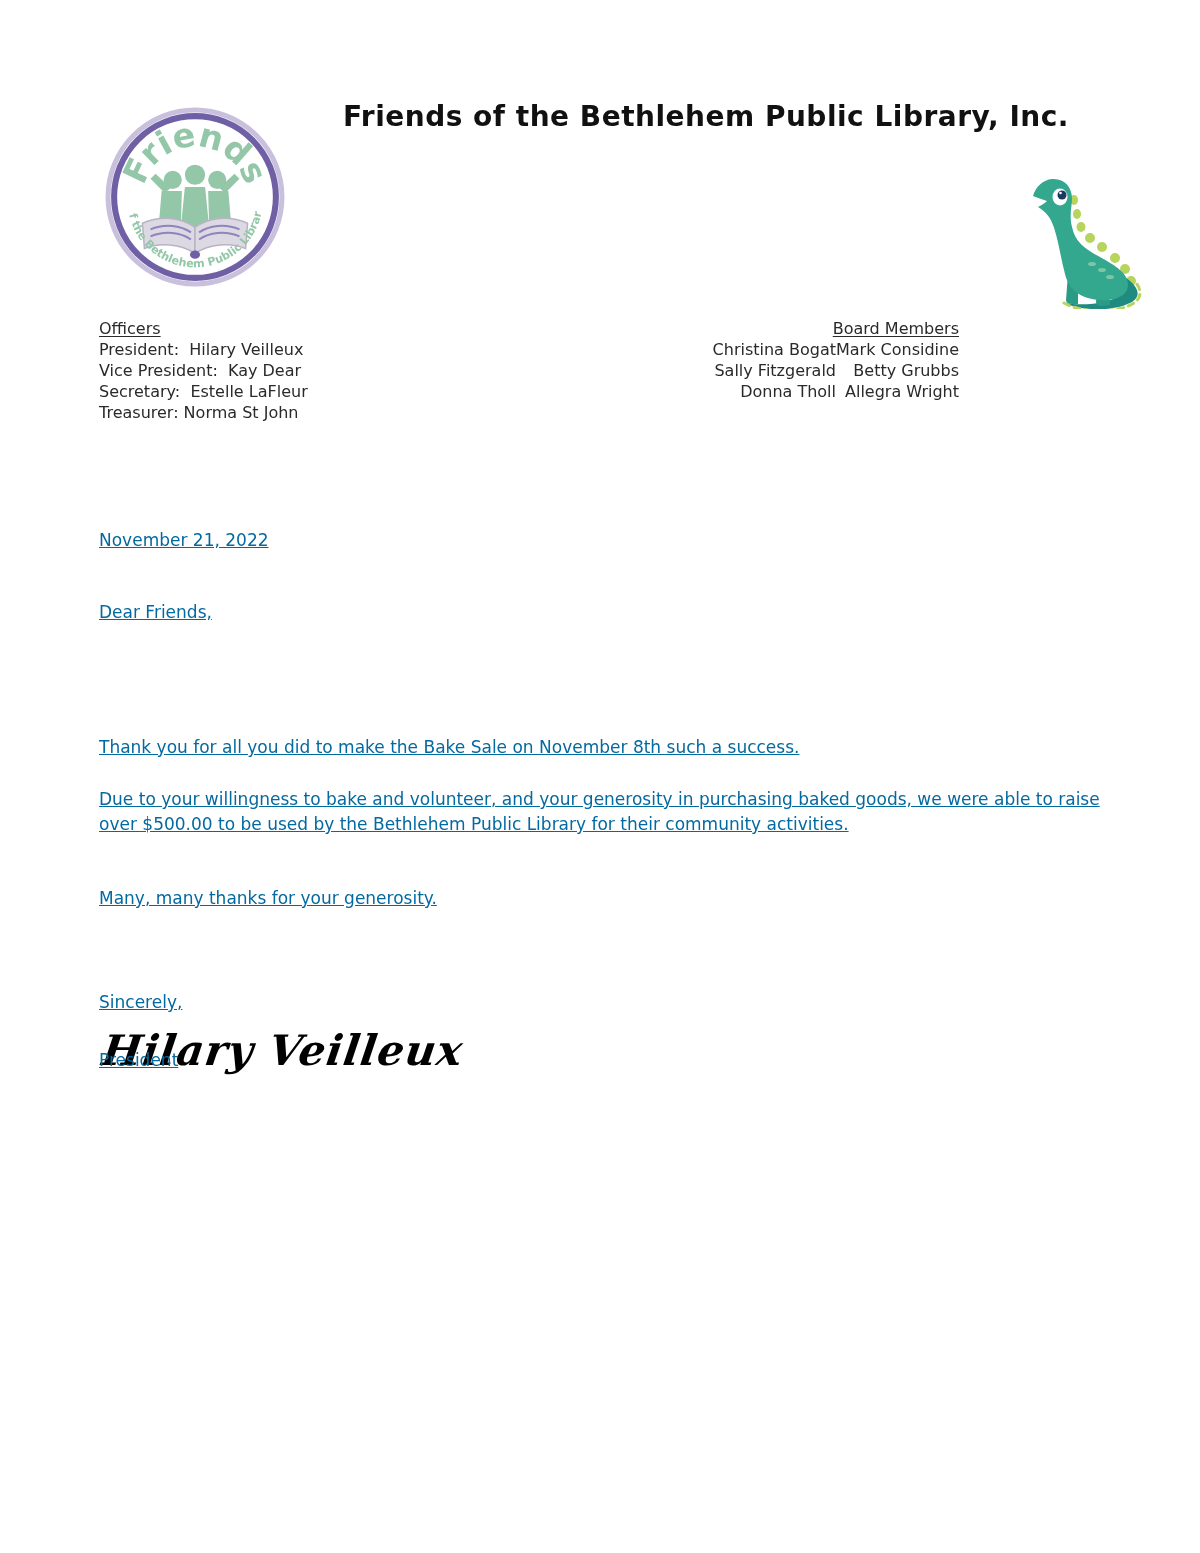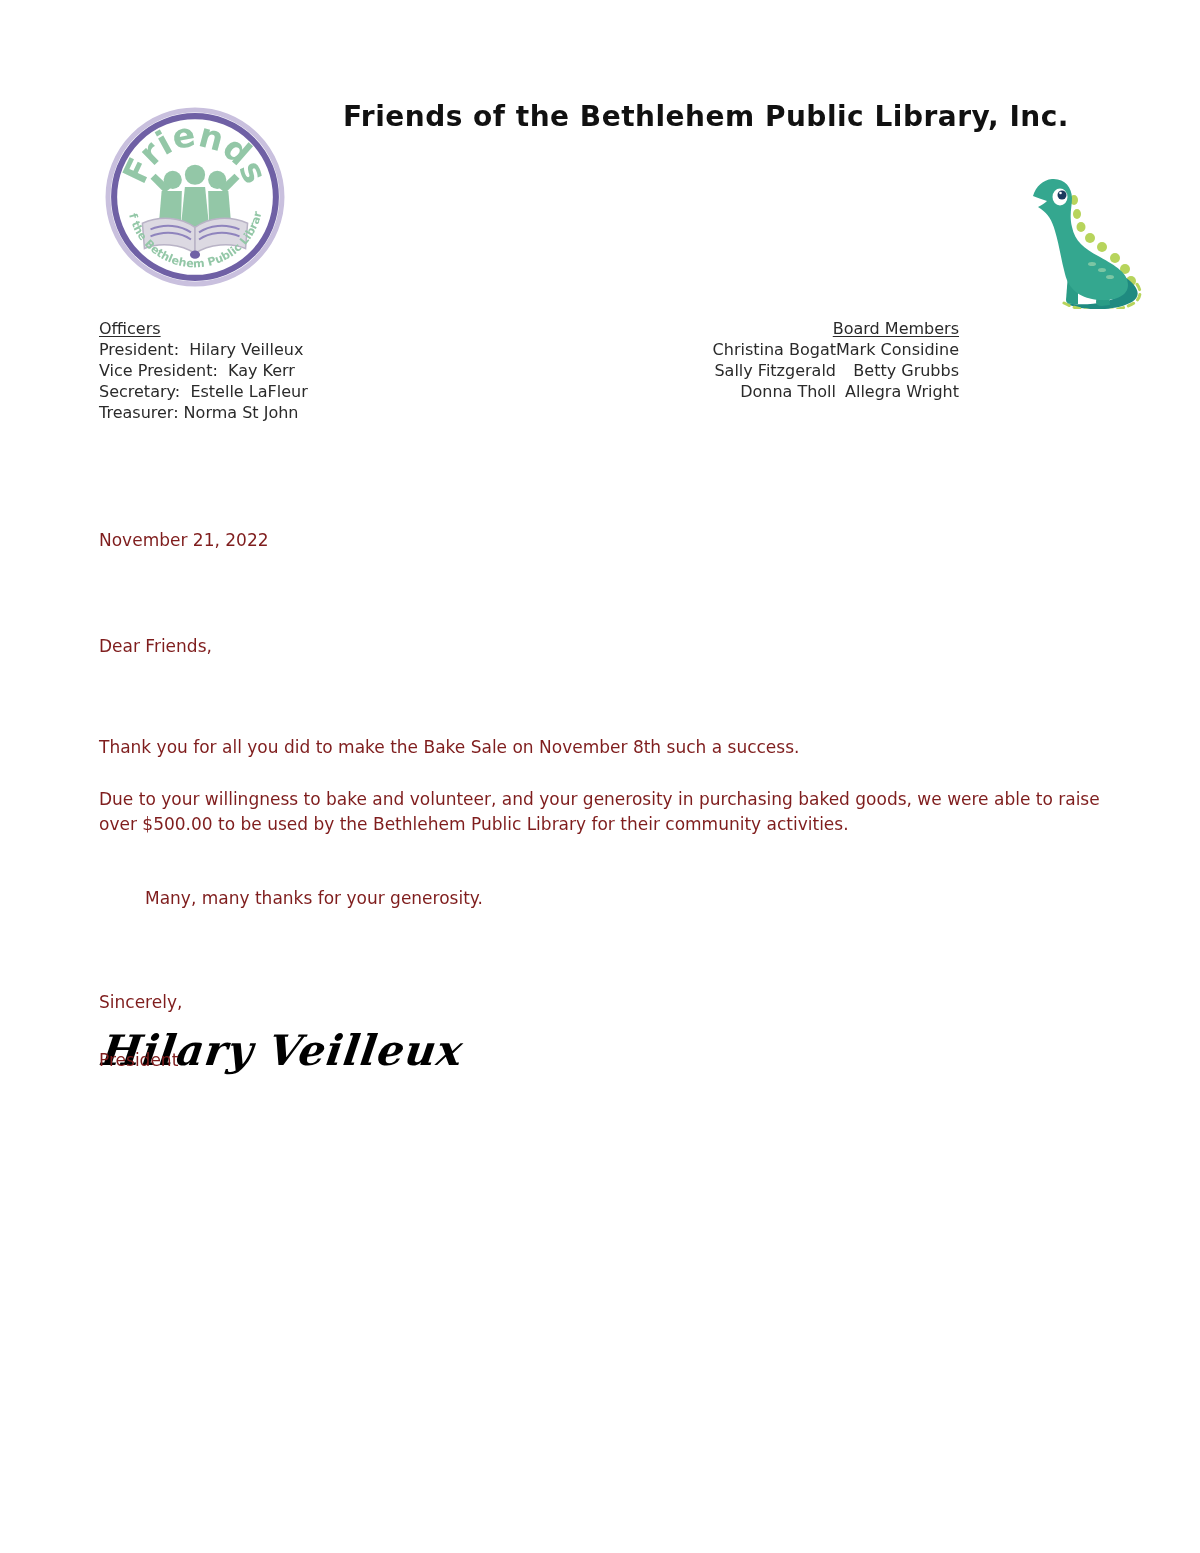--- a/index.html
+++ b/index.html
@@ -59,27 +59,28 @@
   .board-grid {
     display: grid;
     grid-template-columns: 176px auto;
   }
   
   .body-text {
     position: absolute;
     left: 99px;
     font-size: 17px;
     line-height: 25px;
-    color: #7f1d1d;
+    color: #0369a1;
+    text-decoration: underline;
   }
   .date { top: 528px; }
-  .salutation { top: 634px; }
+  .salutation { top: 600px; }
   .para1 { top: 735px; width: 1015px; }
   .para2 { top: 787px; width: 1015px; }
-  .para3 { top: 886px; width: 1015px; margin-left: 46px; }
+  .para3 { top: 886px; width: 1015px; }
   .closing { top: 990px; }
   .signature {
     position: absolute;
     left: 99px; top: 1026px;
     font-family: "DejaVu Serif", serif;
     font-style: italic;
     font-weight: 700;
     font-size: 42px;
     letter-spacing: 1px;
     transform: skewX(-8deg);
@@ -153,21 +154,21 @@
     <g fill="#7cc6a4">
       <ellipse cx="70" cy="90" rx="4" ry="2"></ellipse>
       <ellipse cx="80" cy="96" rx="4" ry="2"></ellipse>
       <ellipse cx="88" cy="103" rx="4" ry="2"></ellipse>
     </g>
   </svg>
 
   <div class="roster officers">
     <div class="heading">Officers</div>
     <div class="line">President:  Hilary Veilleux</div>
-    <div class="line">Vice President:  Kay Kerr</div>
+    <div class="line">Vice President:  Kay Dear</div>
     <div class="line">Secretary:  Estelle LaFleur</div>
     <div class="line">Treasurer: Norma St John</div>
   </div>
 
   <div class="roster board">
     <div class="heading">Board Members</div>
     <div class="board-grid">
       <div class="line">Christina Bogat</div>
       <div class="line">Mark Considine</div>
       <div class="line">Sally Fitzgerald</div>

